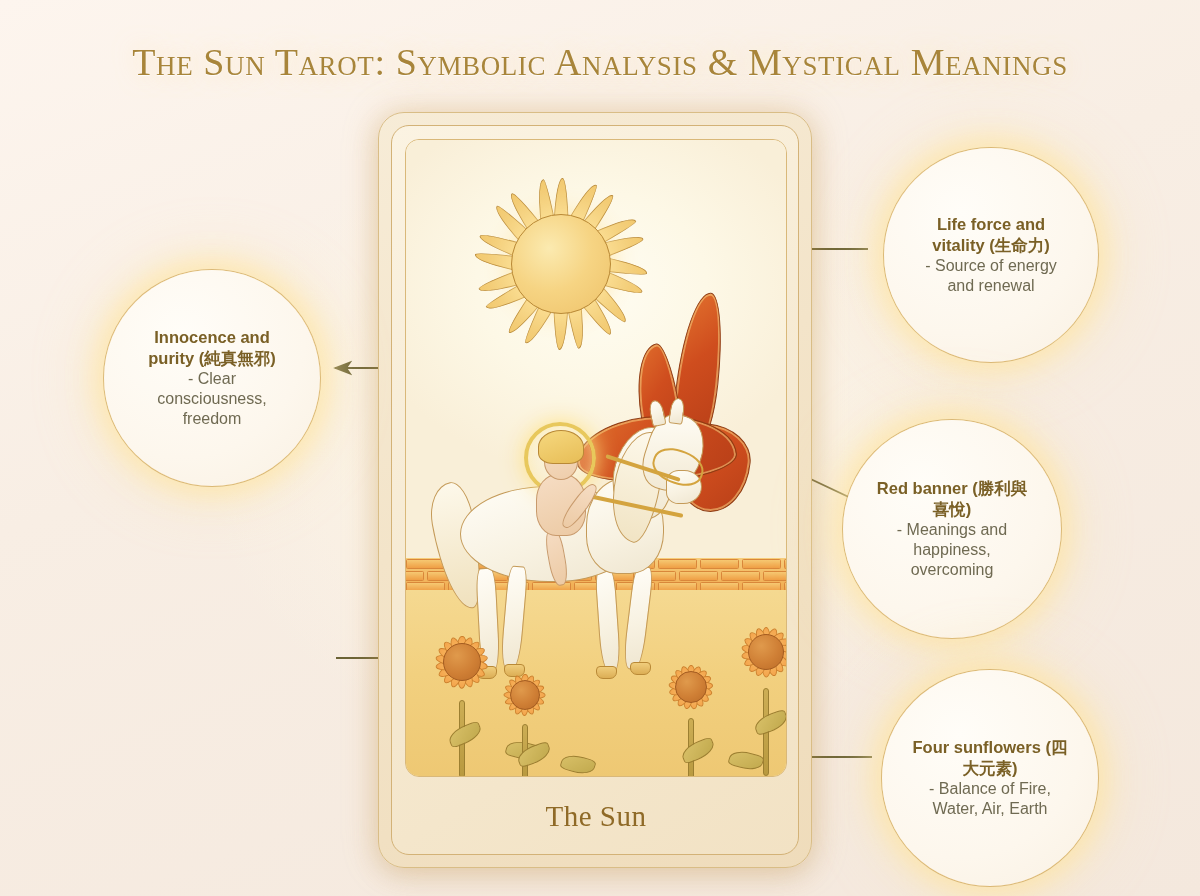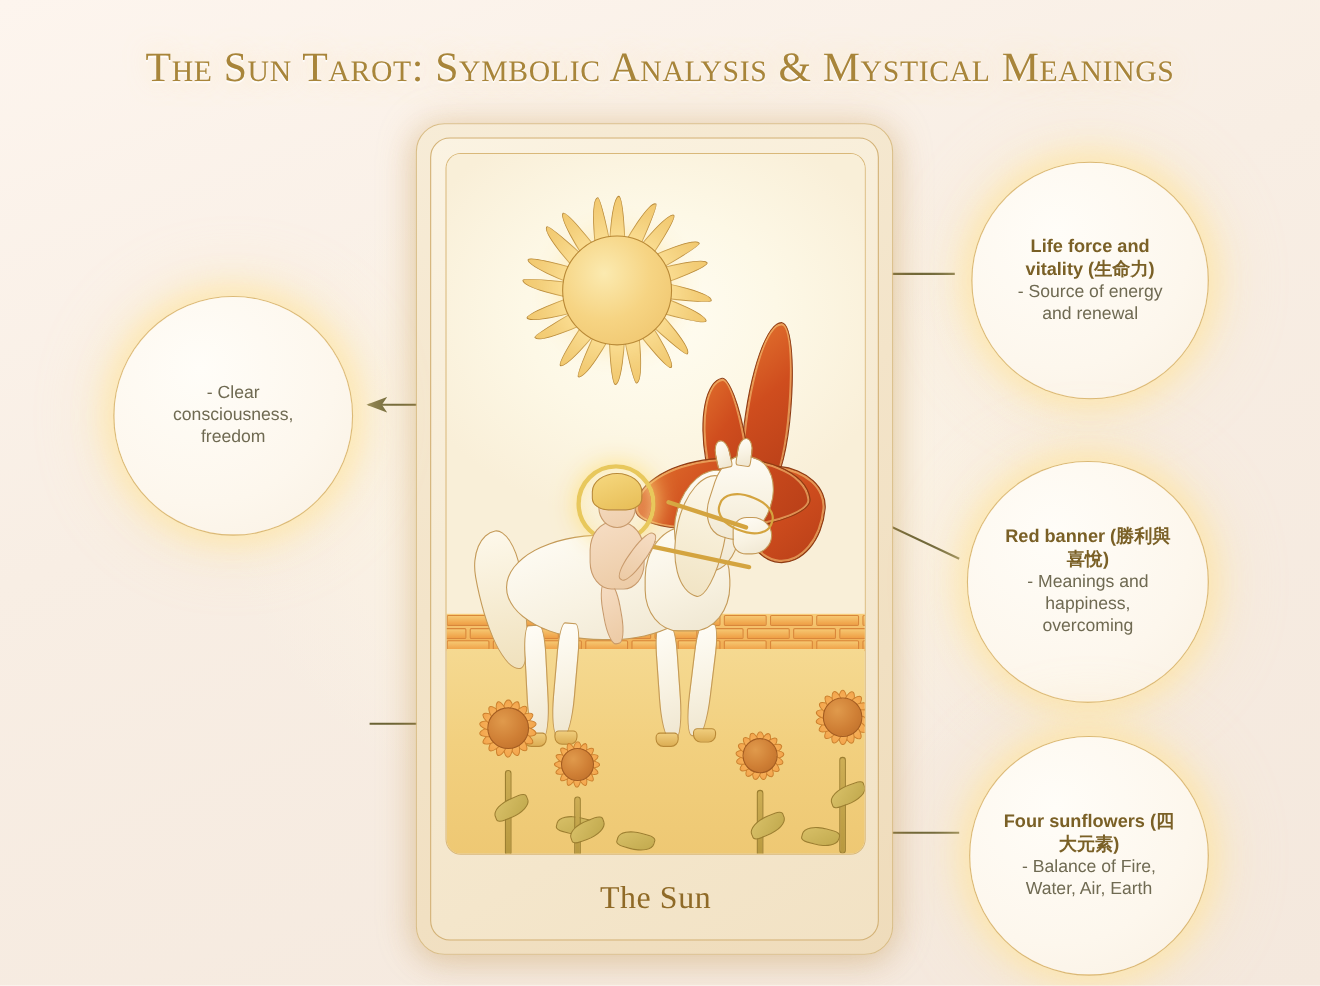--- a/index.html
+++ b/index.html
@@ -528,25 +528,26 @@
 
   <div class="callout" style="left:884px;top:148px;width:214px;height:214px">
     <div class="c-inner">
       <span class="c-title">Life force and vitality (生命力)</span>
       <span class="c-desc">- Source of energy and renewal</span>
     </div>
   </div>
 
   <div class="callout" style="left:104px;top:270px;width:216px;height:216px">
     <div class="c-inner">
+      <span class="c-title">Innocence and purity (純真無邪)</span>
       <span class="c-desc">- Clear consciousness, freedom</span>
     </div>
   </div>
 
-  <div class="callout" style="left:880px;top:420px;width:218px;height:218px">
+  <div class="callout" style="left:843px;top:420px;width:218px;height:218px">
     <div class="c-inner">
       <span class="c-title">Red banner (勝利與喜悅)</span>
       <span class="c-desc">- Meanings and happiness, overcoming</span>
     </div>
   </div>
 
 
   <div class="callout" style="left:882px;top:670px;width:216px;height:216px">
     <div class="c-inner">
       <span class="c-title">Four sunflowers (四大元素)</span>

